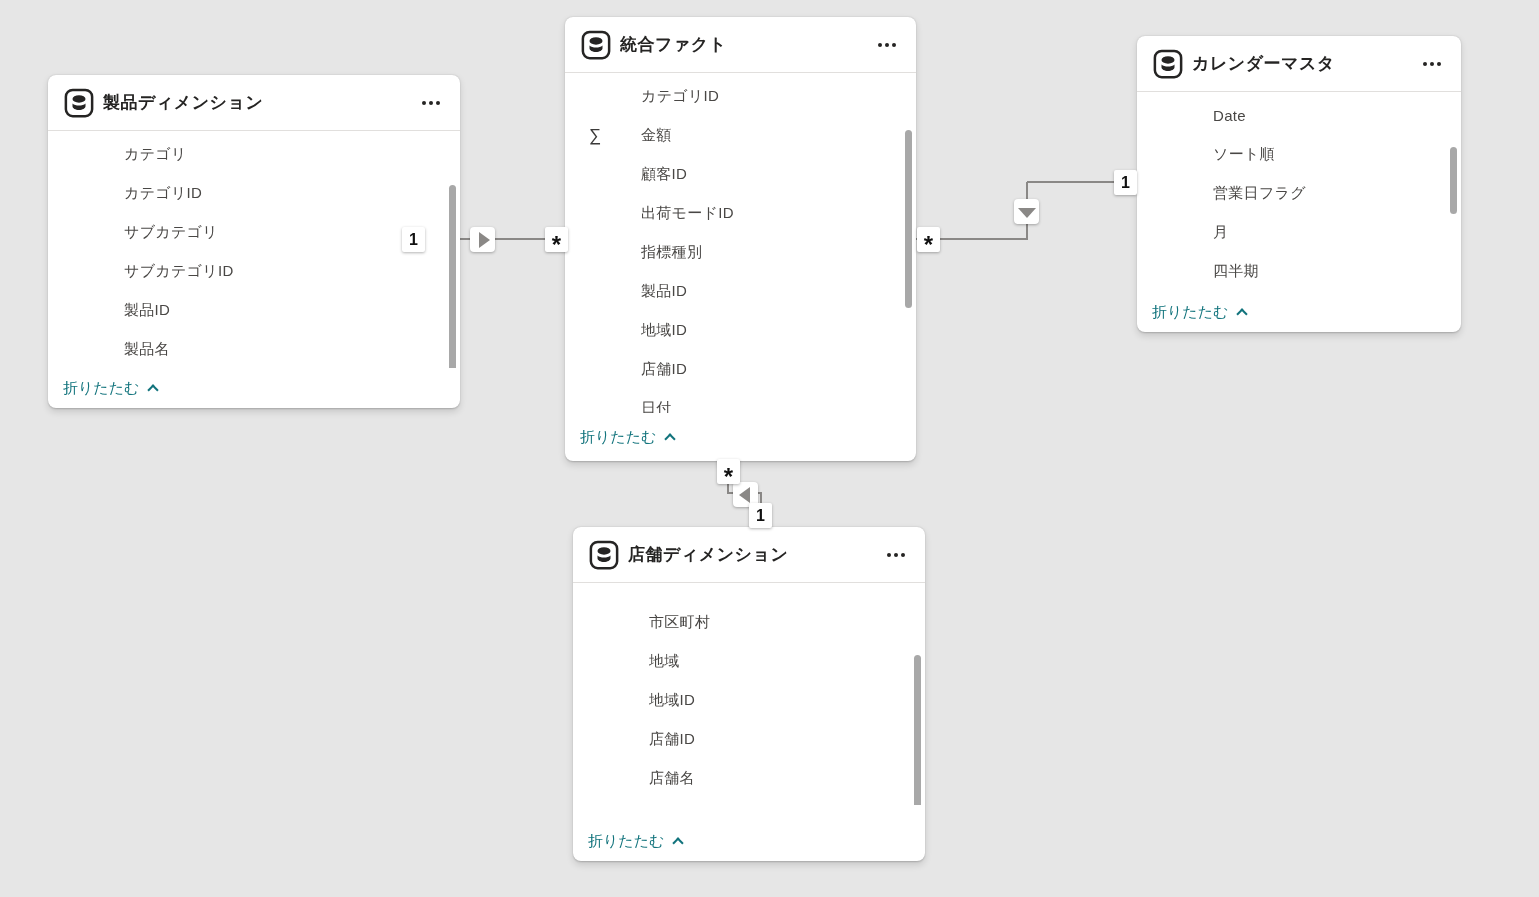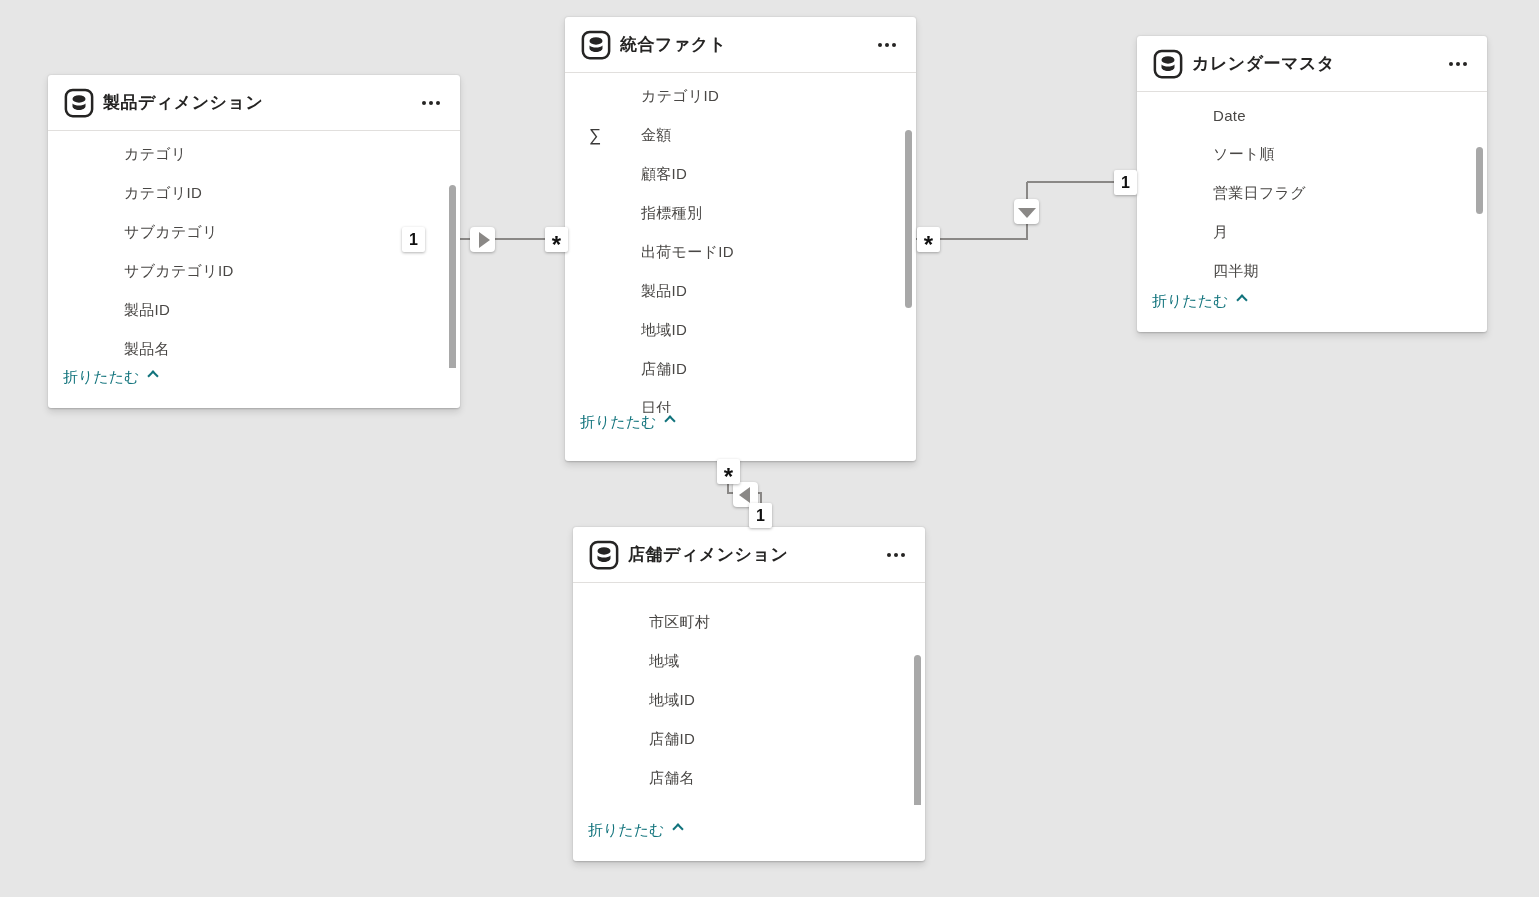--- a/index.html
+++ b/index.html
@@ -11,47 +11,47 @@
     --line-color:#8a8886;
     --scrollbar-color:#a8a8a8;
     --label-color:#111111;
     --divider-color:#e1dfdd;
   }
   *{box-sizing:border-box;margin:0;padding:0;}
   body{font-family:"Liberation Sans","DejaVu Sans",sans-serif;background:var(--canvas-bg);}
   .canvas{position:relative;width:1539px;height:897px;background:var(--canvas-bg);overflow:hidden;}
 
   
-  .card{position:absolute;background:var(--card-bg);border-radius:3px;
+  .card{position:absolute;background:var(--card-bg);border-radius:8px;
         box-shadow:0 0.6px 1.8px rgba(0,0,0,.18),0 3.2px 7.2px rgba(0,0,0,.13);
         display:flex;flex-direction:column;}
   .card-header{height:56px;flex:0 0 56px;display:flex;align-items:center;
         padding:0 16px;border-bottom:1px solid var(--divider-color);}
   .tbl-icon{width:30px;height:30px;flex:0 0 30px;margin-right:9px;}
   .card-title{font-size:17px;font-weight:700;color:var(--title-color);letter-spacing:.5px;
         white-space:nowrap;overflow:hidden;flex:1;}
   .dots{display:flex;gap:3px;align-items:center;cursor:pointer;padding:4px;}
   .dots i{width:4px;height:4px;border-radius:50%;background:var(--title-color);}
 
   .fields{flex:1;overflow:hidden;position:relative;padding-top:4px;}
   .field-row{height:39px;display:flex;align-items:center;padding-left:76px;position:relative;
         font-size:15px;color:var(--field-color);letter-spacing:.3px;}
   .sigma{position:absolute;left:24px;top:50%;transform:translateY(-52%);
         font-size:17px;color:#3b3a39;font-weight:400;}
-  .card-footer{flex:0 0 40px;display:flex;padding-left:15px;
+  .card-footer{flex:0 0 40px;display:flex;align-items:center;padding-left:15px;
         color:var(--link-color);font-size:15px;cursor:pointer;}
   .card.fact .card-footer{flex-basis:48px;}
   .chev{width:8px;height:8px;border-left:2px solid currentColor;border-top:2px solid currentColor;
         transform:rotate(45deg);display:inline-block;margin-left:10px;margin-top:4px;}
   .sb-thumb{position:absolute;right:4px;width:7px;border-radius:4px;background:var(--scrollbar-color);}
 
   
   .card.product {left:48px;  top:75px;  width:412px; height:333px;}
   .card.fact    {left:565px; top:17px;  width:351px; height:444px;}
-  .card.calendar{left:1137px;top:36px;  width:350px; height:296px;}
+  .card.calendar{left:1137px;top:36px;  width:324px; height:296px;}
   .card.store   {left:573px; top:527px; width:352px; height:334px;gap:16px;}
 
   
   .rel-line{position:absolute;background:var(--line-color);}
   .card-label{position:absolute;width:23px;height:25px;background:#fff;border-radius:2px;
         box-shadow:0 1px 3px rgba(0,0,0,.3);display:flex;align-items:center;justify-content:center;
         font-size:16px;font-weight:600;color:var(--label-color);z-index:3;}
   .card-label.many{font-size:24px;font-weight:700;}
   .card-label.many span{display:block;transform:translateY(5px);}
   .arrow-box{position:absolute;width:25px;height:25px;background:#fff;border-radius:4px;
@@ -165,26 +165,26 @@
           <span>カテゴリID</span>
         </div>
       <div class="field-row">
         <span class="sigma">∑</span>
         <span>金額</span>
       </div>
       <div class="field-row">
           <span>顧客ID</span>
         </div>
       <div class="field-row">
+          <span>出荷モードID</span>
+        </div>
+      <div class="field-row">
           <span>指標種別</span>
         </div>
       <div class="field-row">
-          <span>出荷モードID</span>
-        </div>
-      <div class="field-row">
           <span>製品ID</span>
         </div>
       <div class="field-row">
           <span>地域ID</span>
         </div>
       <div class="field-row">
           <span>店舗ID</span>
         </div>
       <div class="field-row">
           <span>日付</span>

